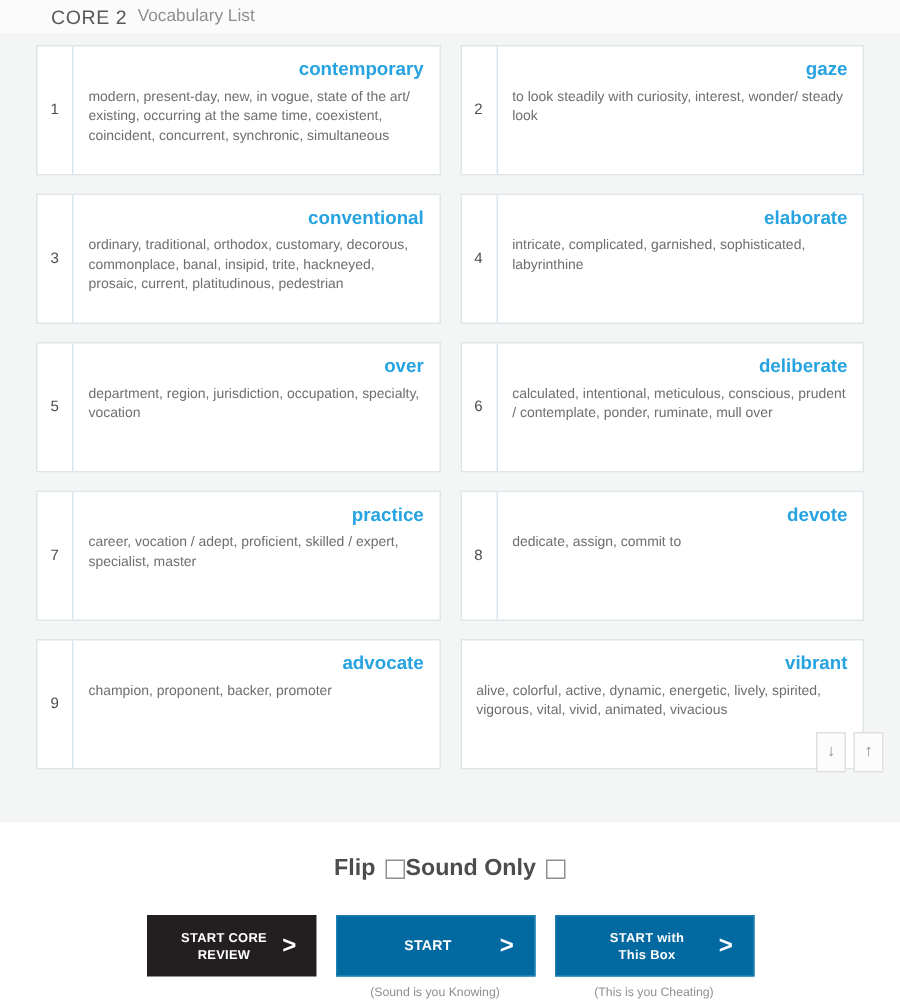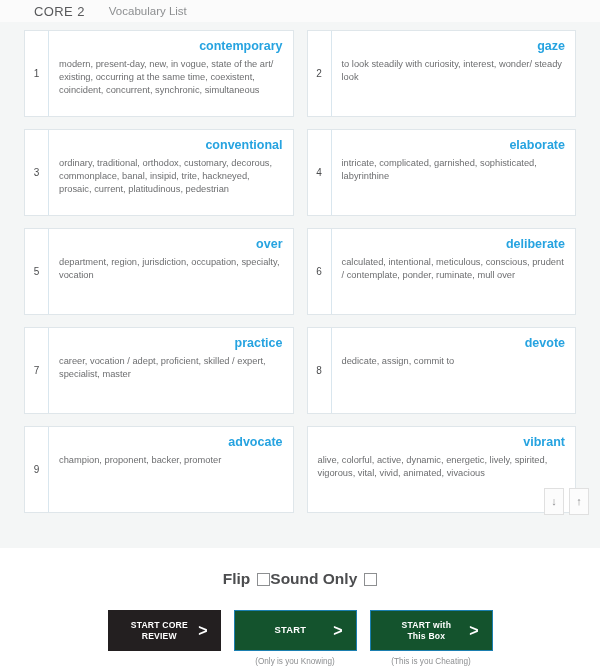--- a/index.html
+++ b/index.html
@@ -25,21 +25,21 @@
   }
   .header-core {
     font-size: 13px;
     color: #58595b;
     letter-spacing: 0.4px;
     margin-left: 16px;
   }
   .header-sub {
     font-size: 11.5px;
     color: #8d8f91;
-    margin-left: 24px;
+    margin-left: 7px;
   }
 
   
   .card-area {
     background: #f4f6f6;
     padding: 8px 24px 16px 24px;
     box-sizing: border-box;
     height: 526px;
     position: relative;
   }
@@ -157,22 +157,22 @@
     height: 41px;
     color: #ffffff;
     font-weight: bold;
     position: relative;
   }
   .btn-dark {
     width: 113px;
     background: #231f20;
   }
   .btn-blue {
-    width: 123px;
-    background: #14532d;
+    width: 133px;
+    background: #0369a1;
     border: 1px solid #1b7fb0;
     justify-content: flex-end;
   }
   .btn-text {
     font-size: 8.6px;
     line-height: 10.5px;
     text-align: center;
     letter-spacing: 0.2px;
     flex: 1;
     padding-left: 13px;
@@ -301,21 +301,21 @@
           <div class="btn-text"><span>START CORE</span><br><span>REVIEW</span></div>
           <div class="btn-arrow">&gt;</div>
         </div>
         <div class="btn-cap empty"></div>
       </div>
       <div class="btn-wrap">
         <div class="btn btn-blue">
           <div class="btn-text plain"><span>START</span></div>
           <div class="btn-arrow">&gt;</div>
         </div>
-        <div class="btn-cap">(Only is you Knowing)</div>
+        <div class="btn-cap">(Sound is you Knowing)</div>
       </div>
       <div class="btn-wrap">
         <div class="btn btn-blue">
           <div class="btn-text"><span>START with</span><br><span>This Box</span></div>
           <div class="btn-arrow">&gt;</div>
         </div>
         <div class="btn-cap">(This is you Cheating)</div>
       </div>
     </div>
 

